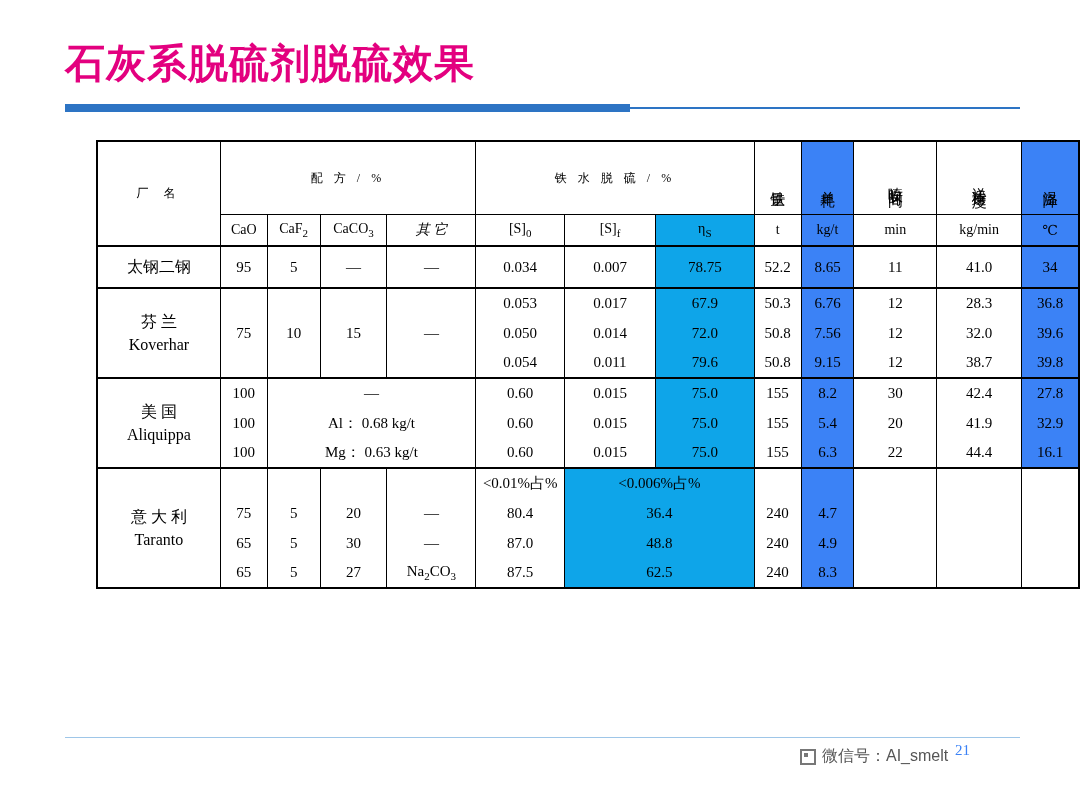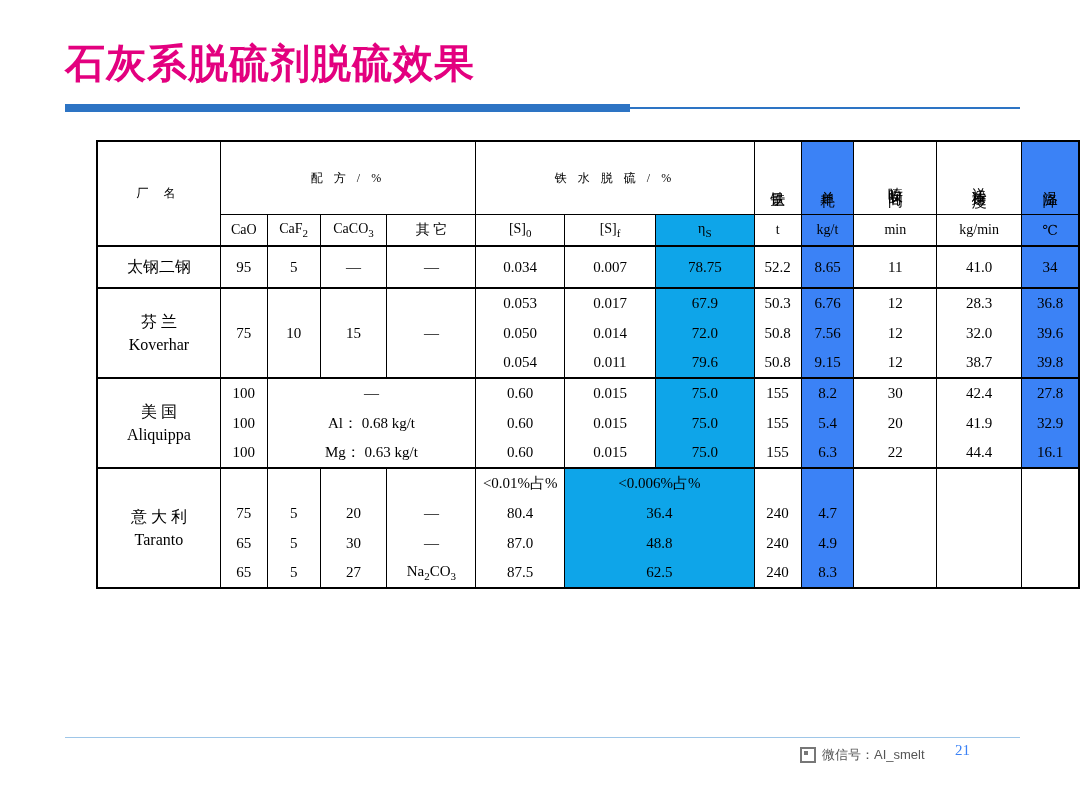--- a/index.html
+++ b/index.html
@@ -55,21 +55,21 @@
     left: 65px;
     top: 737px;
     width: 955px;
     height: 1px;
     background: #9ec6e8;
   }
   .footer {
     position: absolute;
     left: 800px;
     top: 746px;
-    font-size: 13px;
+    font-size: 16px;
     color: #555;
     font-family: "Liberation Sans", "DejaVu Sans", sans-serif;
     display: flex;
     align-items: center;
     gap: 6px;
   }
   .footer .qr {
     width: 16px;
     height: 16px;
     border: 2px solid #777;
@@ -167,21 +167,21 @@
     </tr>
 
     <tr>
       <td class="hdr-sub" style="width:42px;">CaO</td>
       <td class="hdr-sub" style="width:48px;">
         <span>CaF</span><span class="sub">2</span>
       </td>
       <td class="hdr-sub" style="width:62px;">
         <span>CaCO</span><span class="sub">3</span>
       </td>
-      <td class="hdr-sub" style="width:84px;">其  它</td>
+      <td class="hdr-sub" style="width:84px;font-style:italic;">其  它</td>
       <td class="hdr-sub" style="width:84px;">
         <span>[S]</span><span class="sub">0</span>
       </td>
       <td class="hdr-sub" style="width:86px;">
         <span>[S]</span><span class="sub">f</span>
       </td>
       <td class="hdr-sub cyan" style="width:94px;">
         <span>η</span><span class="sub">S</span>
       </td>
       <td class="hdr-sub">t</td>

